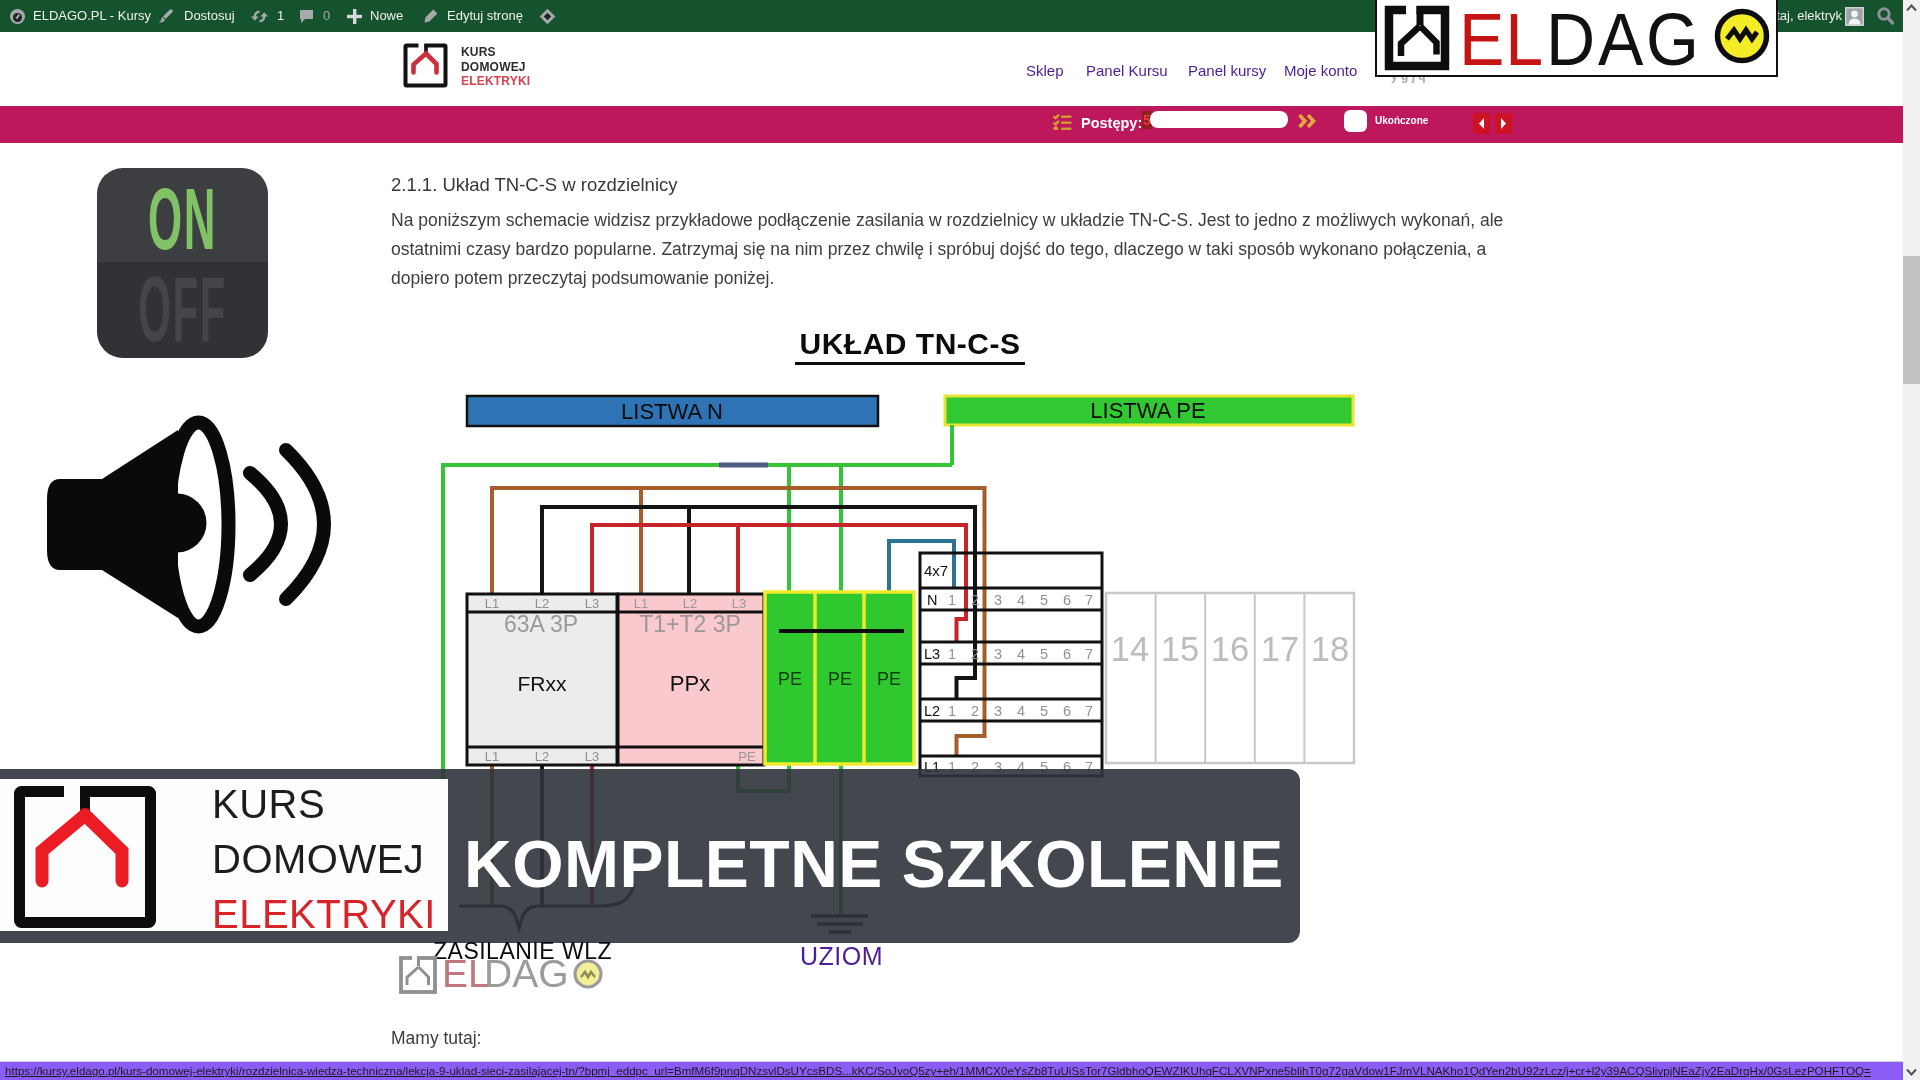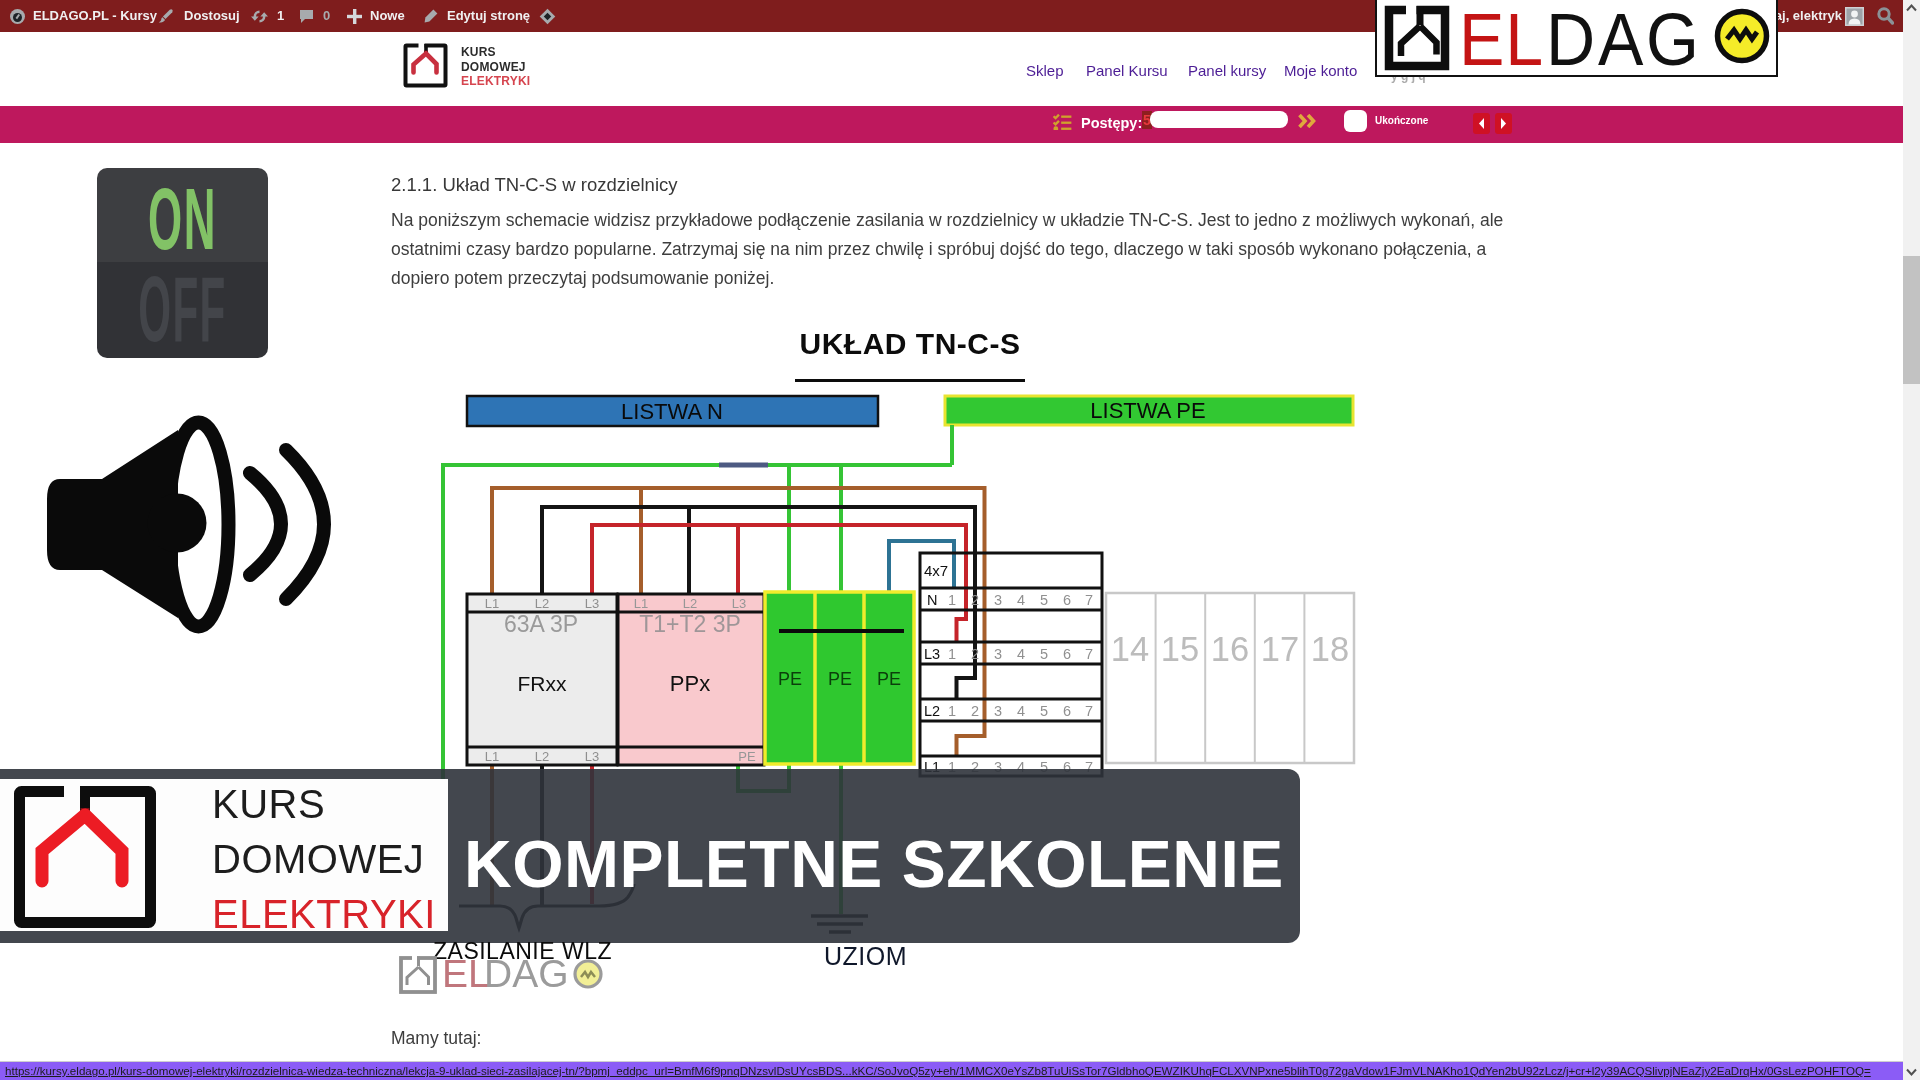--- a/index.html
+++ b/index.html
@@ -1,35 +1,35 @@
 <!DOCTYPE html>
 <html><head>
 <meta charset="utf-8">
 <style>
   * { margin:0; padding:0; box-sizing:border-box; }
   html,body { width:1920px; height:1080px; overflow:hidden; background:#fff;
     font-family:"Liberation Sans", sans-serif; }
   .abs { position:absolute; }
-  #adminbar { position:absolute; left:0; top:0; width:1920px; height:32px; background:#7f1d1d; color:#f0f0f1; font-size:13px;font-weight:bold; }
+  #adminbar { position:absolute; left:0; top:0; width:1920px; height:32px; background:#14532d; color:#f0f0f1; font-size:13px; }
   #adminbar .it { position:absolute; top:0; height:32px; line-height:32px; white-space:nowrap; }
   #header { position:absolute; left:0; top:32px; width:1920px; height:74px; background:#ffffff; }
   .nav { position:absolute; top:30px; font-size:15px; color:#4c1d95; }
   #strip { position:absolute; left:0; top:106px; width:1920px; height:37px; background:#be185d; }
   #h1 { position:absolute; left:391px; top:174px; font-size:18.5px; font-weight:normal; color:#383838; }
   #para { position:absolute; left:391px; top:206px; width:1115px; font-size:17.5px; line-height:29px; color:#3d3d3d; }
-  #dtitle { position:absolute; left:795px; top:327px; width:230px; text-align:center; font-size:30px; font-weight:bold; color:#0c0c0c; letter-spacing:0.5px; border-bottom:3px solid #0c0c0c; padding-bottom:18px;}
-  #onoff { position:absolute; left:97px; top:168px; width:171px; height:190px; border-radius:10px;
+  #dtitle { position:absolute; left:795px; top:327px; width:230px; text-align:center; font-size:30px; font-weight:bold; color:#0c0c0c; letter-spacing:0.5px; border-bottom:3px solid #0c0c0c; padding-bottom:1px;}
+  #onoff { position:absolute; left:97px; top:168px; width:171px; height:190px; border-radius:26px;
      background:linear-gradient(#3d3e41 0 49.5%, #313236 49.5% 100%); overflow:hidden;}
   #onoff .on { position:absolute; left:0; width:171px; text-align:center; top:1px; font-size:61px; font-weight:bold; color:#82c266; transform:scale(0.72,1.42); transform-origin:center top; letter-spacing:2px;}
   #onoff .off { position:absolute; left:0; width:171px; text-align:center; top:88px; font-size:66px; font-weight:bold; color:#43454a; transform:scale(0.64,1.40); transform-origin:center top; letter-spacing:2px;}
   #banner { position:absolute; left:0; top:769px; width:1300px; height:174px; background:rgba(47,51,59,0.90); border-radius:0 12px 12px 0; }
   #wbox { position:absolute; left:0; top:779px; width:448px; height:152px; background:#fdfdfd; }
   #komp { position:absolute; left:464px; top:826px; font-size:66px; font-weight:bold; color:#fff; letter-spacing:0.5px; }
   #zas { position:absolute; left:433px; top:938px; font-size:23px; color:#0a0a0a; letter-spacing:0.5px;}
-  #uziom { position:absolute; left:800px; top:942px; font-size:25px; color:#0f172a; letter-spacing:0.5px;margin-left:24px;}
+  #uziom { position:absolute; left:800px; top:942px; font-size:25px; color:#4c1d95; letter-spacing:0.5px;}
   #mamy { position:absolute; left:391px; top:1028px; font-size:17.5px; color:#3d3d3d; }
   #statusbar { position:absolute; left:0; top:1061px; width:1903px; height:19px; background:#8b5cf6; border-top:1px solid #cfcfcf; font-size:11.6px; color:#1c1c1c; line-height:18px; padding-left:5px; white-space:nowrap;text-decoration:underline;}
   #scrollbar { position:absolute; right:0; top:0; width:17px; height:1080px; background:#f1f1f1; }
   #thumb { position:absolute; right:0; top:256px; width:17px; height:128px; background:#c2c2c2; }
   #popup { position:absolute; left:1375px; top:-3px; width:403px; height:80px; background:#fff; border:2.5px solid #111; }
   svg text { font-family:"Liberation Sans", sans-serif; }
 </style>
 </head>
 <body>
 

